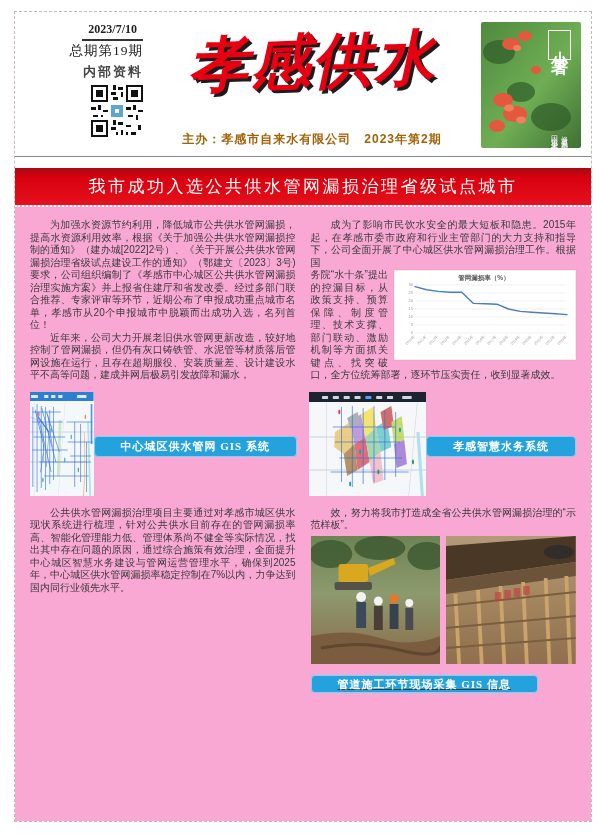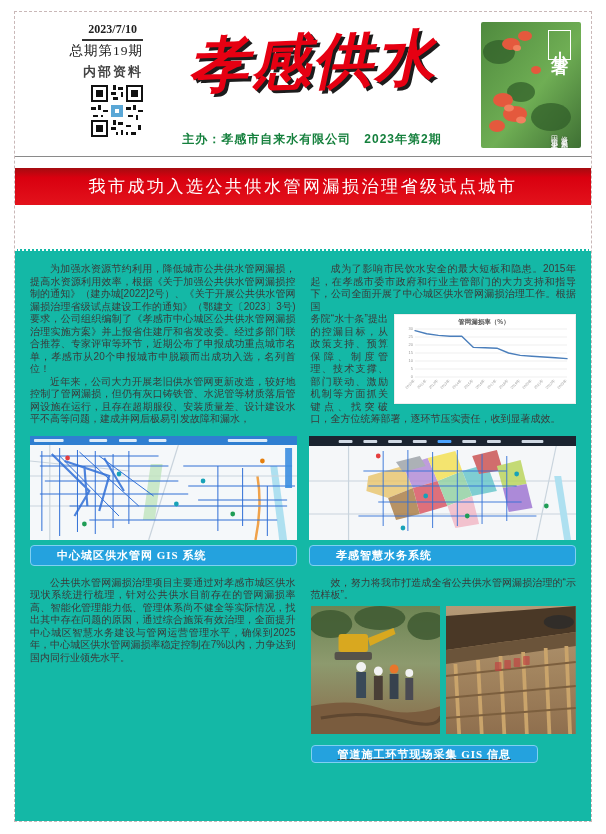--- a/index.html
+++ b/index.html
@@ -14,50 +14,50 @@
   .mh-left{display:flex;flex-direction:column;align-items:flex-end;}
   .mh-date{font-family:"Liberation Serif",serif;font-size:12px;font-weight:bold;color:#222;
            border-bottom:2px solid #333;padding:0 6px 2px 6px;}
   .mh-issue{font-family:"Liberation Serif",serif;font-size:13.5px;color:#222;margin-top:1px;letter-spacing:1px;}
   .mh-internal{font-size:13px;font-weight:bold;color:#444;margin-top:3px;letter-spacing:2px;margin-left:24px;}
   .mh-qr{margin-top:4px;}
   .mh-center{display:flex;flex-direction:column;align-items:center;justify-content:space-between;}
   .mh-title{font-family:"Liberation Serif",serif;font-size:60px;font-weight:900;font-style:italic;
             color:#e60012;text-shadow:3px 3px 0 #1c1c1c;letter-spacing:2px;line-height:1;
             transform:rotate(-2deg);margin-top:10px;white-space:nowrap;}
-  .mh-org{font-size:12px;font-weight:bold;color:#15803d;margin-bottom:2px;letter-spacing:1px;}
+  .mh-org{font-size:12px;font-weight:bold;color:#a16207;margin-bottom:2px;letter-spacing:1px;}
   .poster{position:relative;width:100px;height:126px;border-radius:2px;overflow:hidden;}
   .poster-title{position:absolute;top:8px;right:10px;color:#fff;border:1px solid #fff;
                 padding:6px 2px;font-family:"Liberation Serif",serif;font-size:17px;font-weight:bold;
                 writing-mode:vertical-rl;letter-spacing:8px;line-height:1;}
   .poster-poem{position:absolute;bottom:8px;right:12px;color:#fff;font-size:7px;
                writing-mode:vertical-rl;letter-spacing:2px;text-shadow:0 0 2px rgba(0,0,0,.4);}
   .poster-poem span{display:block;}
 
   
   .banner{margin-top:11px;height:37px;background:linear-gradient(180deg,#a50b10 0%,#d9000f 26%,#e3121c 100%);
           display:flex;align-items:center;justify-content:center;}
   .banner-text{color:#fff;font-size:17px;font-weight:normal;letter-spacing:2.5px;}
 
   
-  .body-pink{flex:1;background:#14b8a6;border-top:2px dotted #fff;padding:12px 15px 12px 15px;
-             box-sizing:border-box;display:flex;flex-direction:column;margin-top:44px;}
+  .body-pink{flex:1;background:#f9a8d4;border-top:2px dotted #fff;padding:12px 15px 12px 15px;
+             box-sizing:border-box;display:flex;flex-direction:column;}
   .cols{display:flex;gap:15px;}
   .col{flex:1;min-width:0;}
   .art{font-size:10px;line-height:12.5px;text-align:justify;color:#3a3a3a;}
   .art p{margin:0;text-indent:2em;}
   .art p + p{margin-top:0;}
 
   .chart-box{float:right;width:180px;height:88px;background:#fff;border:1px solid #eee;
              margin:1px 0 2px 6px;box-shadow:0 0 0 1px rgba(0,0,0,0.02);}
   .flow::after{content:"";display:block;clear:both;}
 
   
   .figrow{display:flex;gap:12px;margin-top:10px;}
-  .figcol{flex:1;min-width:0;display:flex;flex-direction:column;}
+  .figcol{flex:1;min-width:0;display:flex;flex-direction:row;align-items:center;}
   .figimg{width:100%;height:104px;overflow:hidden;background:#eef2f5;}
   .figimg svg{display:block;width:100%;height:100%;}
   .cap{margin-top:5px;background:#24a2de;border:1px solid #7fd0f2;border-radius:4px;
        color:#fff;font-family:"Liberation Serif",serif;font-weight:bold;font-size:11px;
        letter-spacing:1px;padding:2px 26px;white-space:nowrap;}
 
   .sec2{margin-top:11px;}
   .photorow{display:flex;gap:6px;margin-top:4px;height:128px;}
   .photorow .ph{flex:1;min-width:0;overflow:hidden;}
   .photorow .ph svg{display:block;width:100%;height:100%;}

